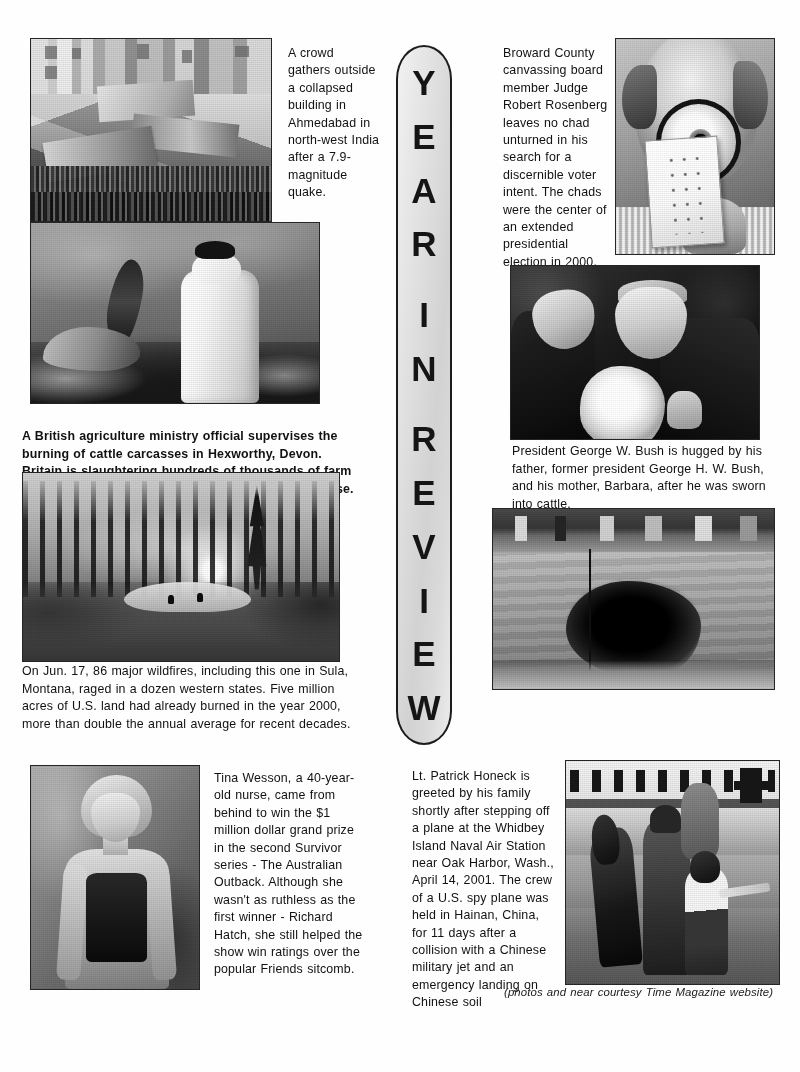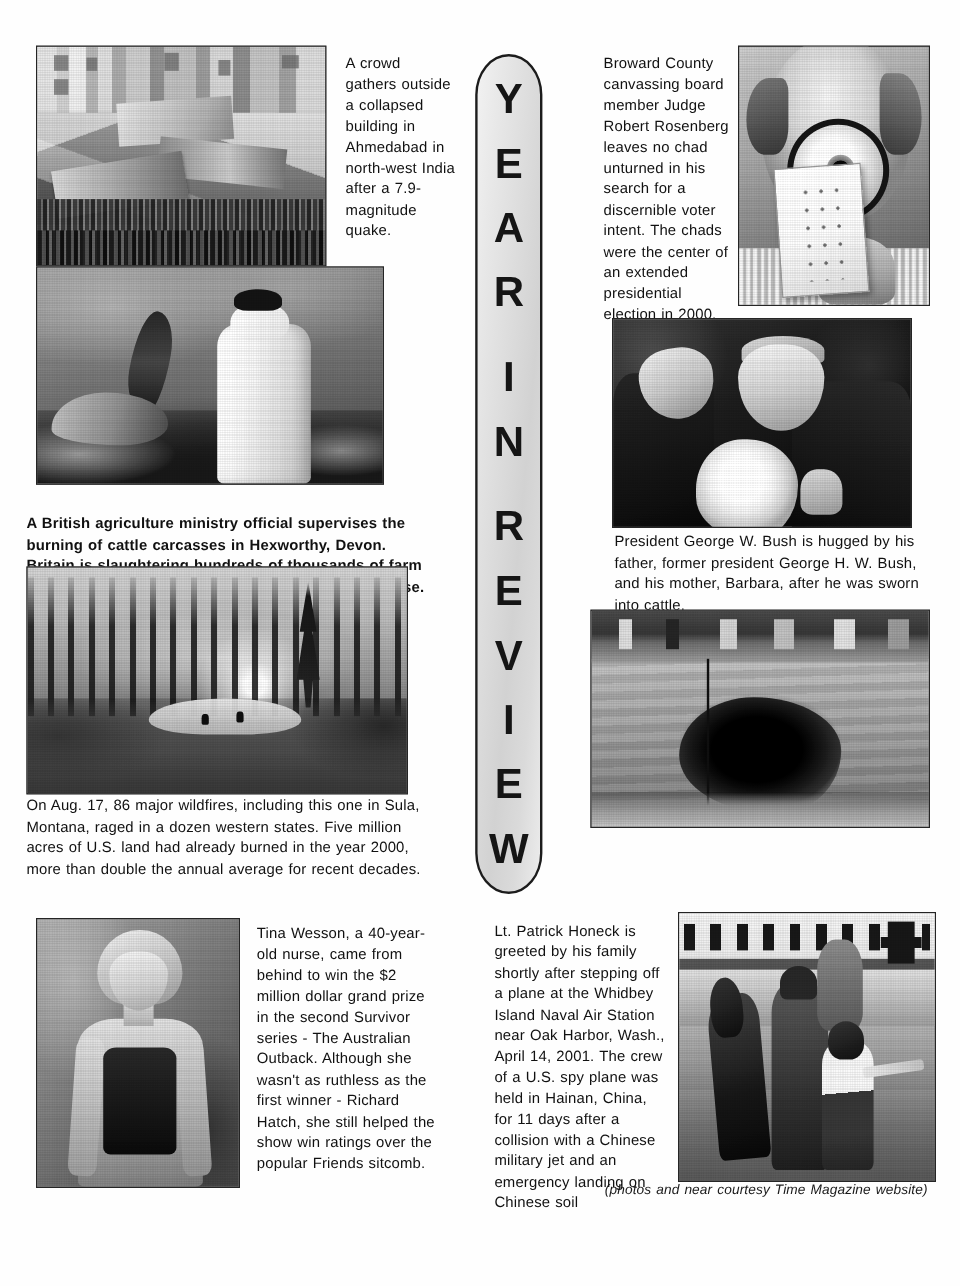--- a/index.html
+++ b/index.html
@@ -568,36 +568,36 @@
     <div class="glow"></div>
     <div class="trees"></div>
     <div class="tree-tall"></div>
     <div class="bank"></div>
     <div class="water"></div>
     <div class="deerA"></div>
     <div class="deerB"></div>
     <div class="grain"></div>
   </div>
 
-  <div class="caption" id="cap-fire" style="left:22px; top:663px; width:344px;">On Aug. 17, 86 major wildfires, including this one in Sula, Montana, raged in a dozen western states. Five million acres of U.S. land had already burned in the year 2000, more than double the annual average for recent decades.</div>
+  <div class="caption" id="cap-fire" style="left:22px; top:663px; width:344px;">On Jun. 17, 86 major wildfires, including this one in Sula, Montana, raged in a dozen western states. Five million acres of U.S. land had already burned in the year 2000, more than double the annual average for recent decades.</div>
 
   <div class="photo" id="ph-tina">
     <div class="layer bg"></div>
     <div class="bgblur"></div>
     <div class="torso"></div>
     <div class="armL"></div>
     <div class="armR"></div>
     <div class="top"></div>
     <div class="neck"></div>
     <div class="hair"></div>
     <div class="face"></div>
     <div class="grain"></div>
   </div>
 
-  <div class="caption narrow" id="cap-tina" style="left:214px; top:770px; width:152px;">Tina Wesson, a 40-year-old nurse, came from behind to win the $2 million dollar grand prize in the second Survivor series - The Australian Outback. Although she wasn't as ruthless as the first winner - Richard Hatch, she still helped the show win ratings over the popular  Friends  sitcomb.</div>
+  <div class="caption narrow" id="cap-tina" style="left:214px; top:770px; width:152px;">Tina Wesson, a 40-year-old nurse, came from behind to win the $1 million dollar grand prize in the second Survivor series - The Australian Outback. Although she wasn't as ruthless as the first winner - Richard Hatch, she still helped the show win ratings over the popular  Friends  sitcomb.</div>
 
   <div id="banner">
     <div class="bletter">Y</div>
     <div class="bgap"></div>
     <div class="bletter">E</div>
     <div class="bgap"></div>
     <div class="bletter">A</div>
     <div class="bgap"></div>
     <div class="bletter">R</div>
     <div class="bgap" style="flex-grow:1.9"></div>

